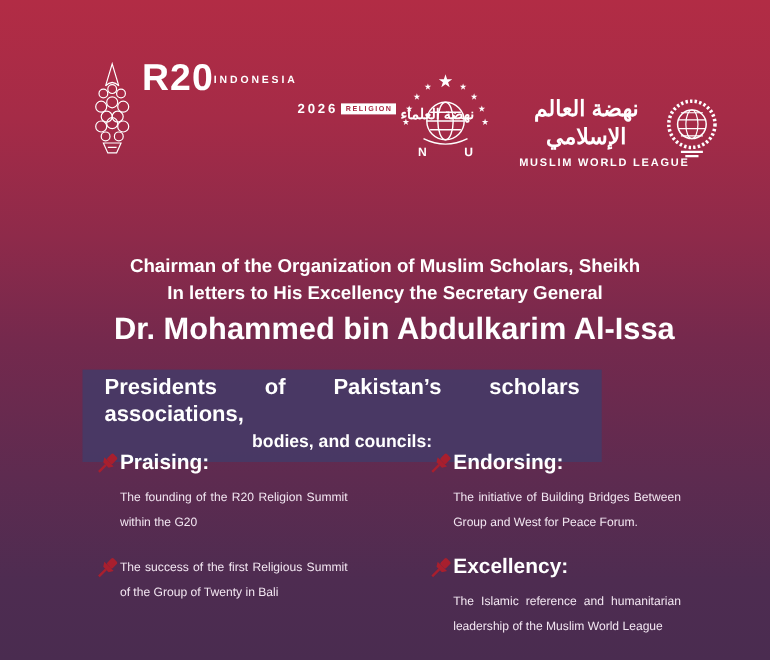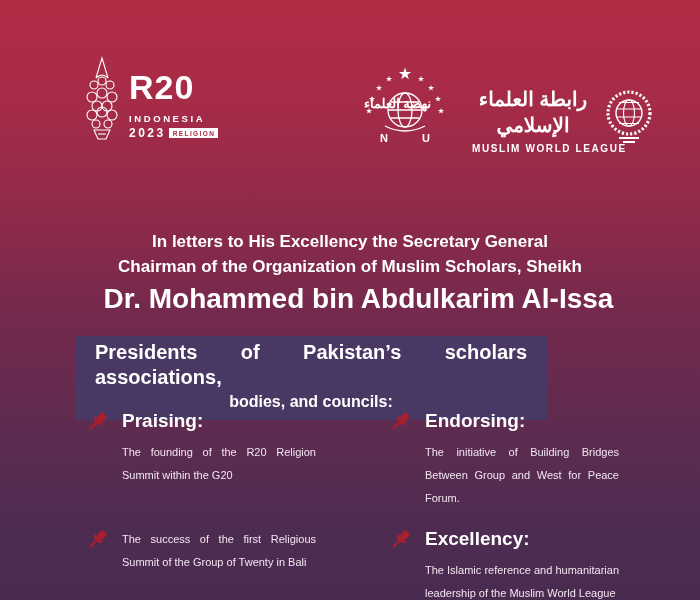--- a/index.html
+++ b/index.html
@@ -9,21 +9,21 @@
     font-family:"Liberation Sans", sans-serif;
     background:linear-gradient(to bottom,
       #b22c45 0%, #a52b47 18%, #8e2a4a 36%, #74294d 52%,
       #5e2b50 72%, #4e2c51 88%, #4a2c50 100%);
     color:#fff;
   }
   
   .r20 { position:absolute; left:83px; top:56px; display:flex; gap:8px; }
   .r20-ornament { width:38px; height:86px; }
   .r20-ornament svg { stroke:#fff; fill:none; stroke-width:1.1; }
-  .r20-text { display:flex; flex-direction:column; justify-content:flex-end; padding-bottom:2px; }
+  .r20-text { display:flex; flex-direction:row; justify-content:flex-end; padding-bottom:2px; }
   .r20-title { font-size:34px; font-weight:700; letter-spacing:1px; line-height:30px; }
   .r20-sub { font-size:9.5px; font-weight:700; letter-spacing:2.6px; margin-top:11px; }
   .r20-year-row { display:flex; align-items:center; gap:3px; margin-top:2px; }
   .r20-year { font-size:12px; font-weight:700; letter-spacing:2.5px; }
   .r20-badge { background:#fff; color:#a82742; font-size:6.5px; font-weight:700;
     letter-spacing:1.4px; padding:2px 3px 1px 4px; }
   
   .nu { position:absolute; left:364px; top:66px; width:82px; height:94px; }
   .nu svg { position:absolute; left:0; top:0; }
   .nu svg * { fill:#fff; stroke:none; }
@@ -42,21 +42,21 @@
   .intro-name { font-size:28px; font-weight:700; line-height:34px; margin-top:3px;margin-left:17px; }
   
   .banner { position:absolute; left:75px; top:336px; width:472px;
     background:rgba(70,58,102,0.92); padding:4px 20px 6px 20px; }
   .banner-l1 { font-size:20px; font-weight:700; line-height:25px;
     text-align:justify; text-align-last:justify; }
   .banner-l2 { font-size:16px; font-weight:700; line-height:24px; text-align:center; }
   
   .items { position:absolute; left:85px; top:410px; width:534px;
     display:grid; grid-template-columns:1fr 1fr; column-gap:72px; row-gap:18px; }
-  .item { display:flex; gap:13px; align-items:flex-start; }
+  .item { display:flex; align-items:flex-start; }
   .pin-wrap { flex:none; width:24px; height:28px; margin-top:-1px; }
   .pin-wrap svg { transform:rotate(45deg); }
   .item-heading { font-size:19px; font-weight:700; margin-bottom:9px; color:#ffffff; }
   .item-body { font-size:11px; line-height:23px; text-align:justify; color:#f2e6f1; }
 </style>
 </head>
 <body>
 
 <div class="poster">
 
@@ -78,21 +78,21 @@
         <circle cx="13" cy="68" r="4"></circle>
           <circle cx="25" cy="68" r="4"></circle>
         <path d="M11,74 H27 L23,83 H15 Z"></path>
         <path d="M15,78 H23"></path>
       </svg>
     </div>
     <div class="r20-text">
       <div class="r20-title">R20</div>
       <div class="r20-sub">INDONESIA</div>
       <div class="r20-year-row">
-        <span class="r20-year">2023</span>
+        <span class="r20-year">2026</span>
         <span class="r20-badge">RELIGION</span>
       </div>
     </div>
   </div>
 
   <div class="nu">
     <svg width="82" height="94" viewBox="0 0 82 94">
       <defs>
         <path id="st" d="M0,-1 L0.224,-0.309 0.951,-0.309 0.363,0.118 0.588,0.809 0,0.382 -0.588,0.809 -0.363,0.118 -0.951,-0.309 -0.224,-0.309 Z"></path>
       </defs>
@@ -111,37 +111,37 @@
       <path class="ln" d="M27,36 H55 M27,52 H55"></path>
       <path class="ln" d="M21,60 Q41,70 61,60"></path>
       <text x="16" y="76" font-size="11" font-weight="bold" font-family="Liberation Sans, sans-serif">N</text>
       <text x="58" y="76" font-size="11" font-weight="bold" font-family="Liberation Sans, sans-serif">U</text>
     </svg>
     <div class="nu-arabic">نهضة العلماء</div>
   </div>
 
   <div class="mwl">
     <div class="mwl-textcol">
-      <div class="mwl-arabic">رابطة العلماء الإسلامي</div>
+      <div class="mwl-arabic">نهضة العالم الإسلامي</div>
       <div class="mwl-caption">MUSLIM WORLD LEAGUE</div>
     </div>
     <div class="mwl-emblem">
       <svg width="50" height="60" viewBox="0 0 50 60">
         <circle cx="25" cy="27" r="21" fill="none" stroke="#fff" stroke-width="3.2" stroke-dasharray="2.2 2"></circle>
         <circle cx="25" cy="27" r="13" fill="none" stroke="#fff" stroke-width="1.4"></circle>
         <ellipse cx="25" cy="27" rx="5.5" ry="13" fill="none" stroke="#fff" stroke-width="1.1"></ellipse>
         <path d="M12.5,23 H37.5 M12.5,31 H37.5 M15,16.5 H35 M15,37.5 H35" stroke="#fff" stroke-width="1.1" fill="none"></path>
         <path d="M15,52 H35 M19,56 H31" stroke="#fff" stroke-width="2" fill="none"></path>
       </svg>
     </div>
   </div>
 
   <div class="intro">
+    <div class="intro-line">Chairman of the Organization of Muslim Scholars, Sheikh</div>
     <div class="intro-line">In letters to His Excellency the Secretary General</div>
-    <div class="intro-line">Chairman of the Organization of Muslim Scholars, Sheikh</div>
     <div class="intro-name">Dr. Mohammed bin Abdulkarim Al-Issa</div>
   </div>
 
   <div class="banner">
     <div class="banner-l1">Presidents of Pakistan’s scholars associations,</div>
     <div class="banner-l2">bodies, and councils:</div>
   </div>
 
   <div class="items">
 

